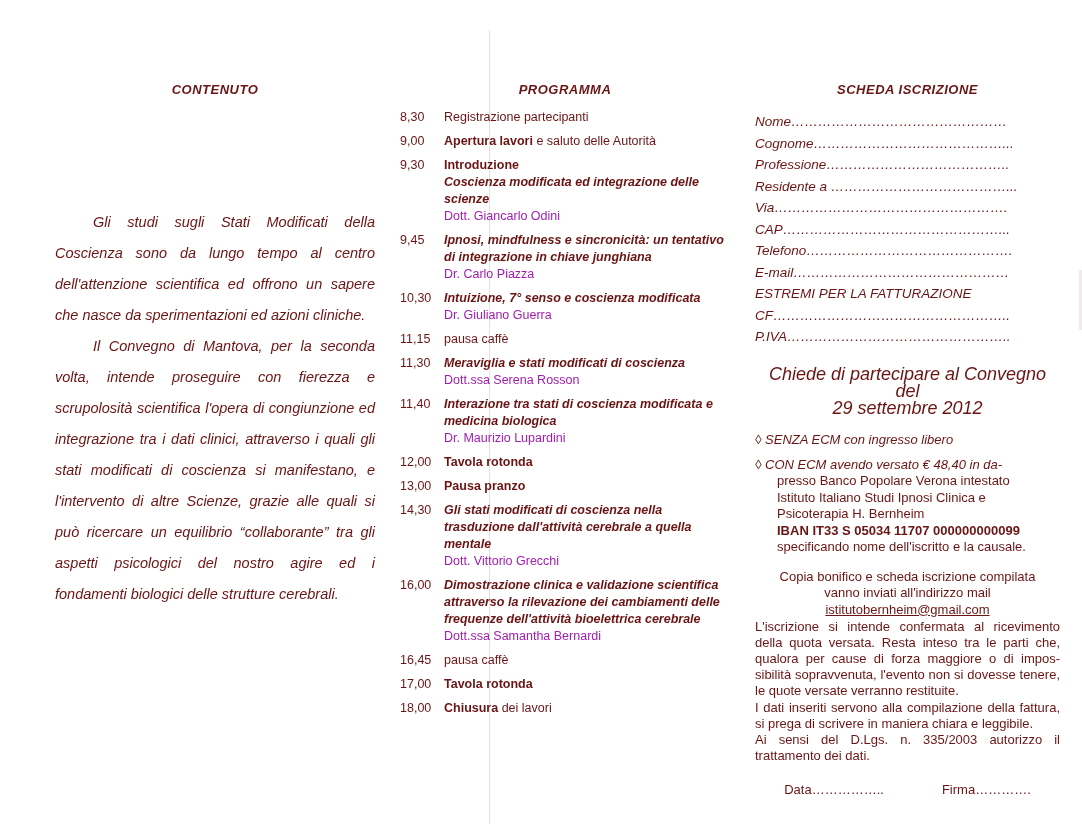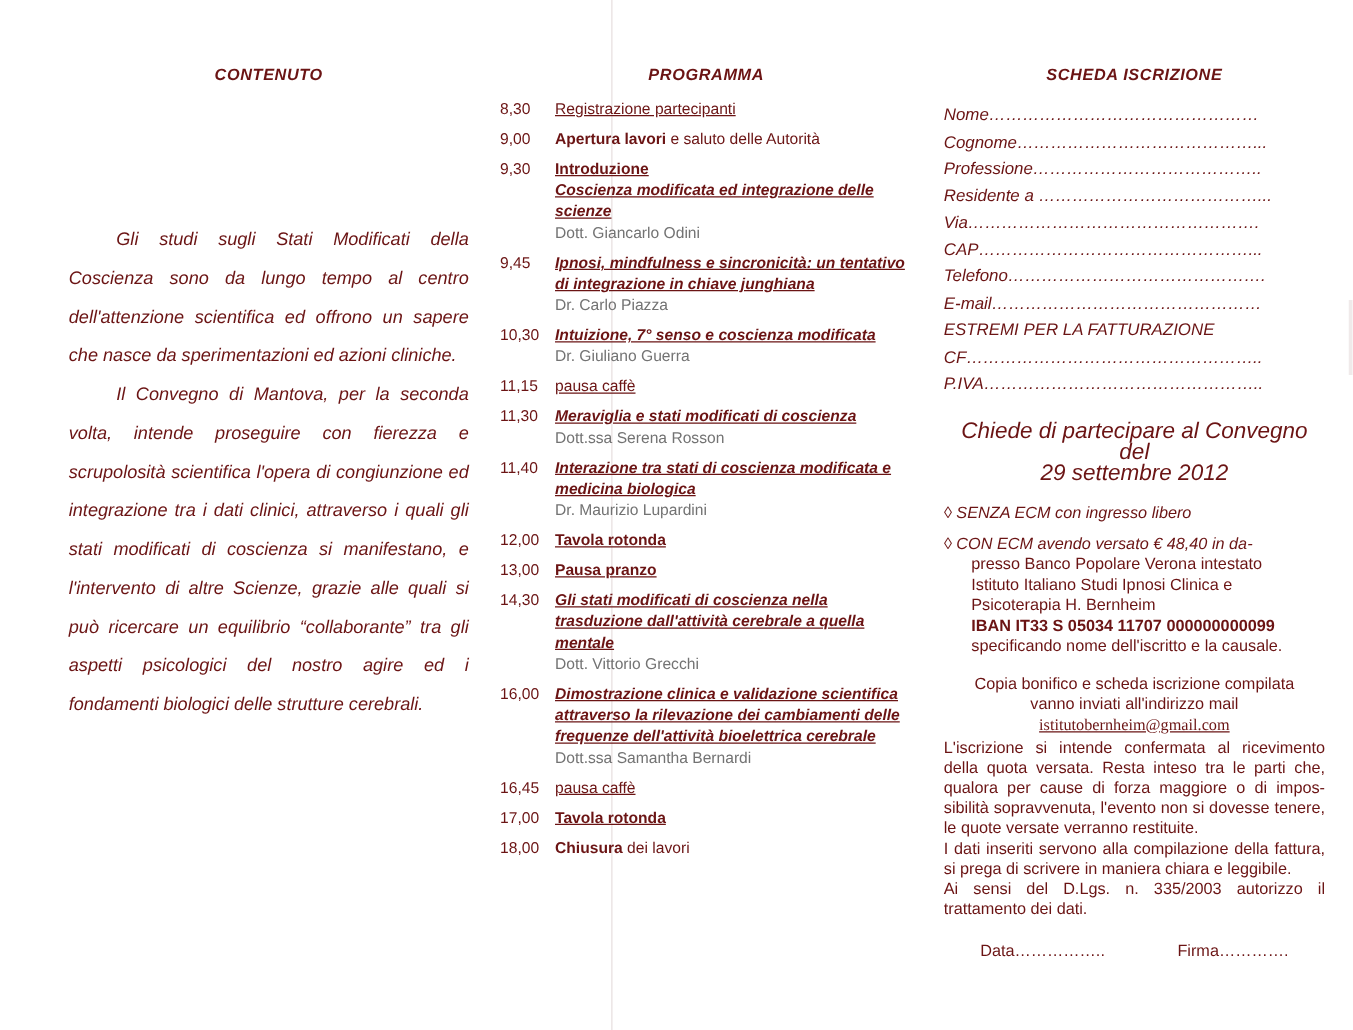--- a/index.html
+++ b/index.html
@@ -12,20 +12,21 @@
     background: #ffffff;
     font-family: "Liberation Sans", sans-serif;
     color: #6b1414;
     overflow: hidden;
     position: relative;
   }
   .page {
     position: relative;
     width: 1082px;
     height: 680px;
+    margin-top: 30px;
   }
   .col-head {
     font-weight: bold;
     font-style: italic;
     font-size: 13px;
     letter-spacing: 0.5px;
     text-align: center;
     color: #6b1414;
   }
 
@@ -66,24 +67,24 @@
     flex: 0 0 44px;
     font-size: 12.5px;
     line-height: 17px;
     color: #6b1414;
   }
   .prog-body {
     flex: 1 1 auto;
     font-size: 12.5px;
     line-height: 17px;
   }
-  .prog-title { color: #6b1414; text-decoration: underline; }
+  .prog-title { color: #6b1414; }
   .prog-title.b { font-weight: bold; }
   .prog-title.bi { font-weight: bold; font-style: italic; }
-  .prog-speaker { color: #737373; font-weight: normal; font-style: normal; }
+  .prog-speaker { color: #a21caf; font-weight: normal; font-style: normal; }
 
   
   .col3 {
     position: absolute;
     left: 755px;
     top: 52px;
     width: 305px;
   }
   .col3 .col-head { margin-bottom: 14px; }
   .field-line {
@@ -130,21 +131,20 @@
     text-align: center;
     font-size: 13px;
     line-height: 16.5px;
     margin-top: 13px;
   }
   .mail {
     text-align: center;
     font-size: 13px;
     text-decoration: underline;
     color: #6b1414;
-    font-family: Liberation Serif, serif;
   }
   .legal {
     font-size: 13px;
     line-height: 16.2px;
     text-align: justify;
     margin-top: 2px;
   }
   .legal p { margin: 0; }
   .sign-row {
     display: flex;

